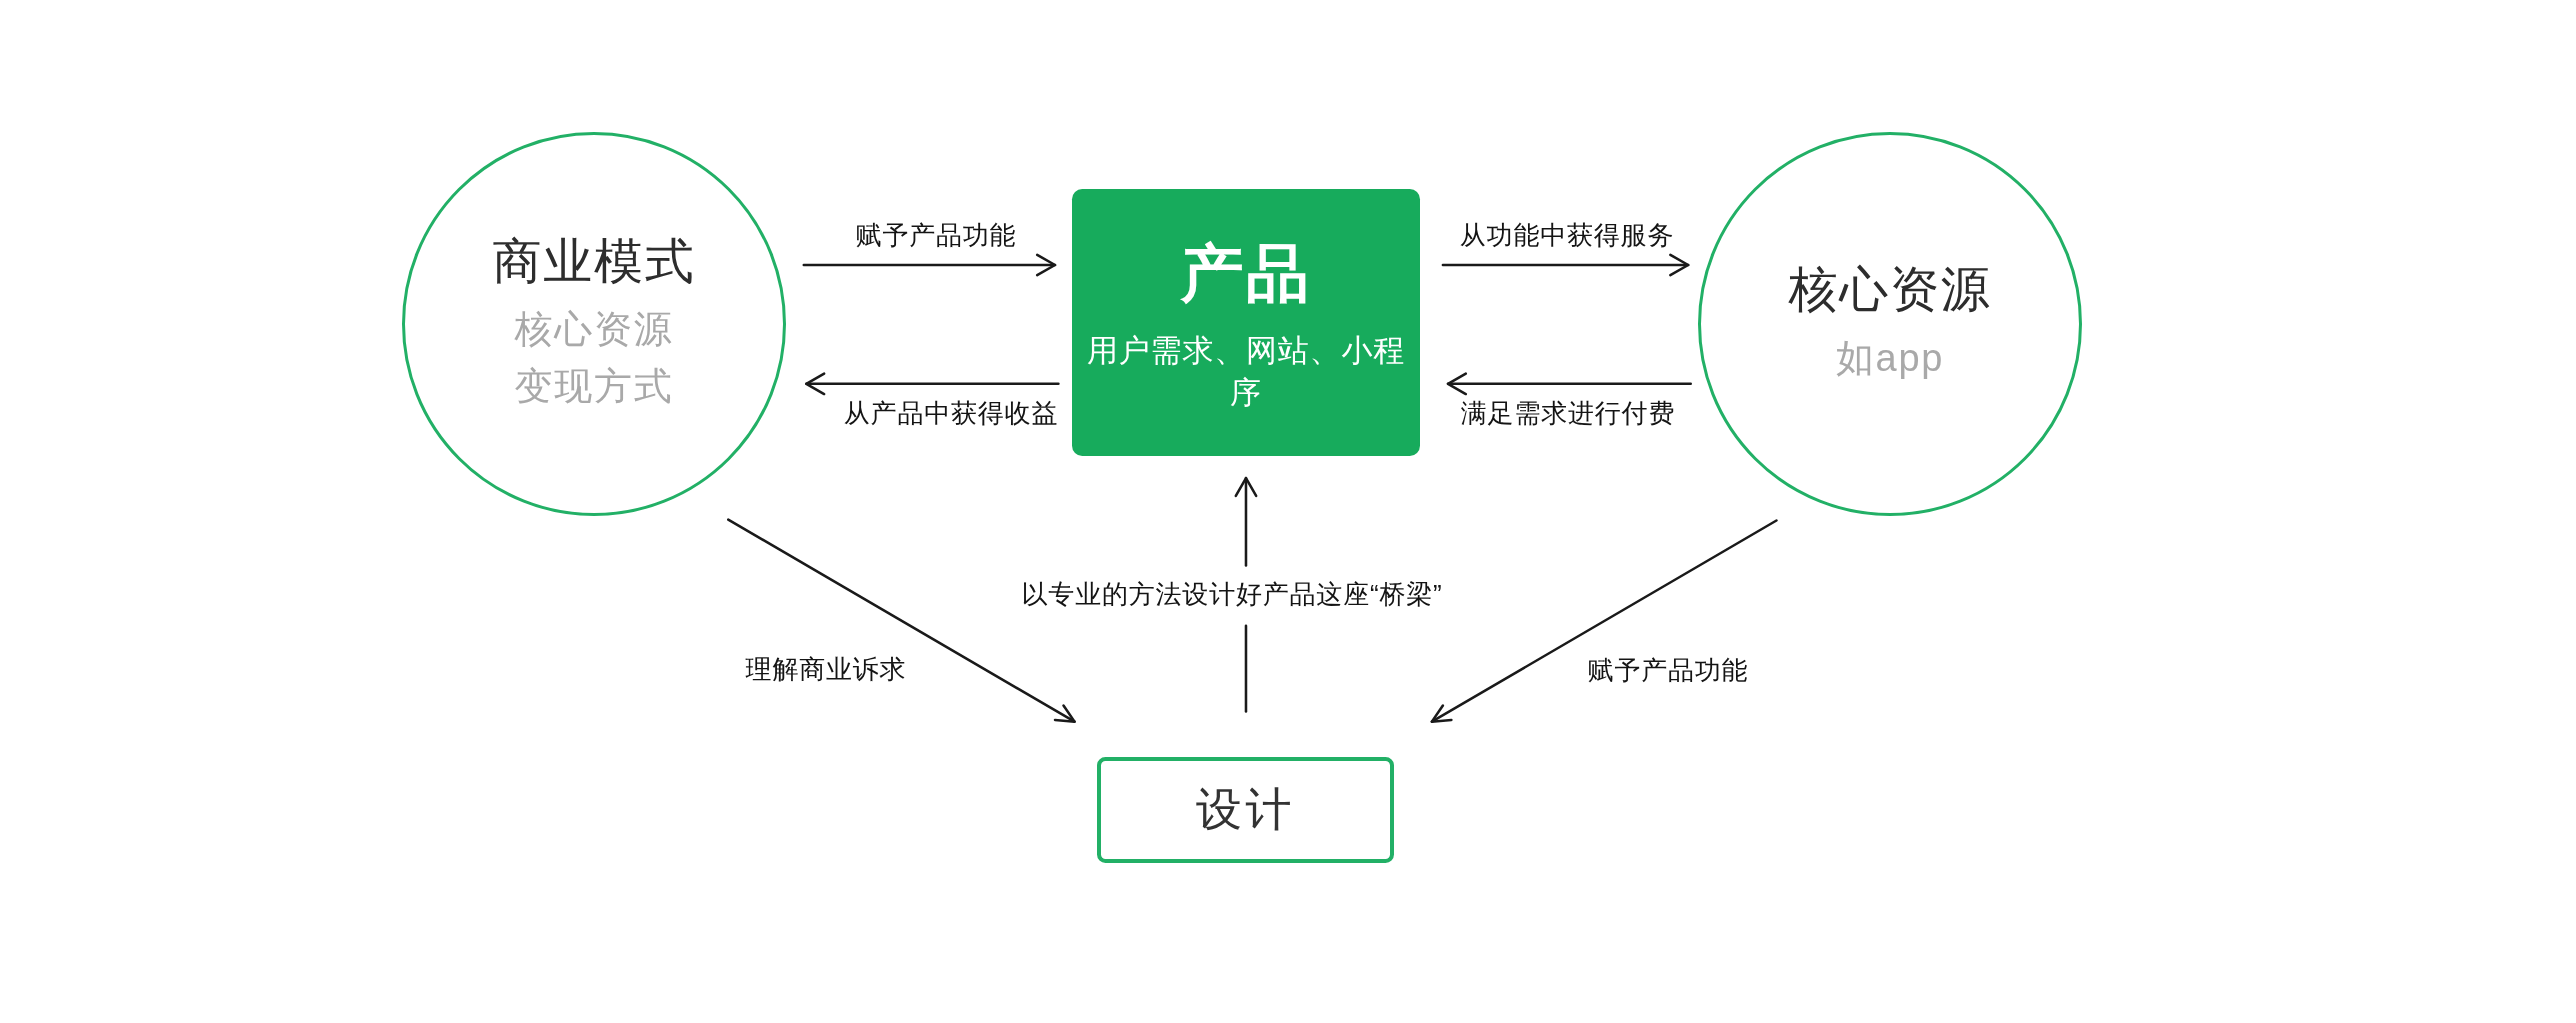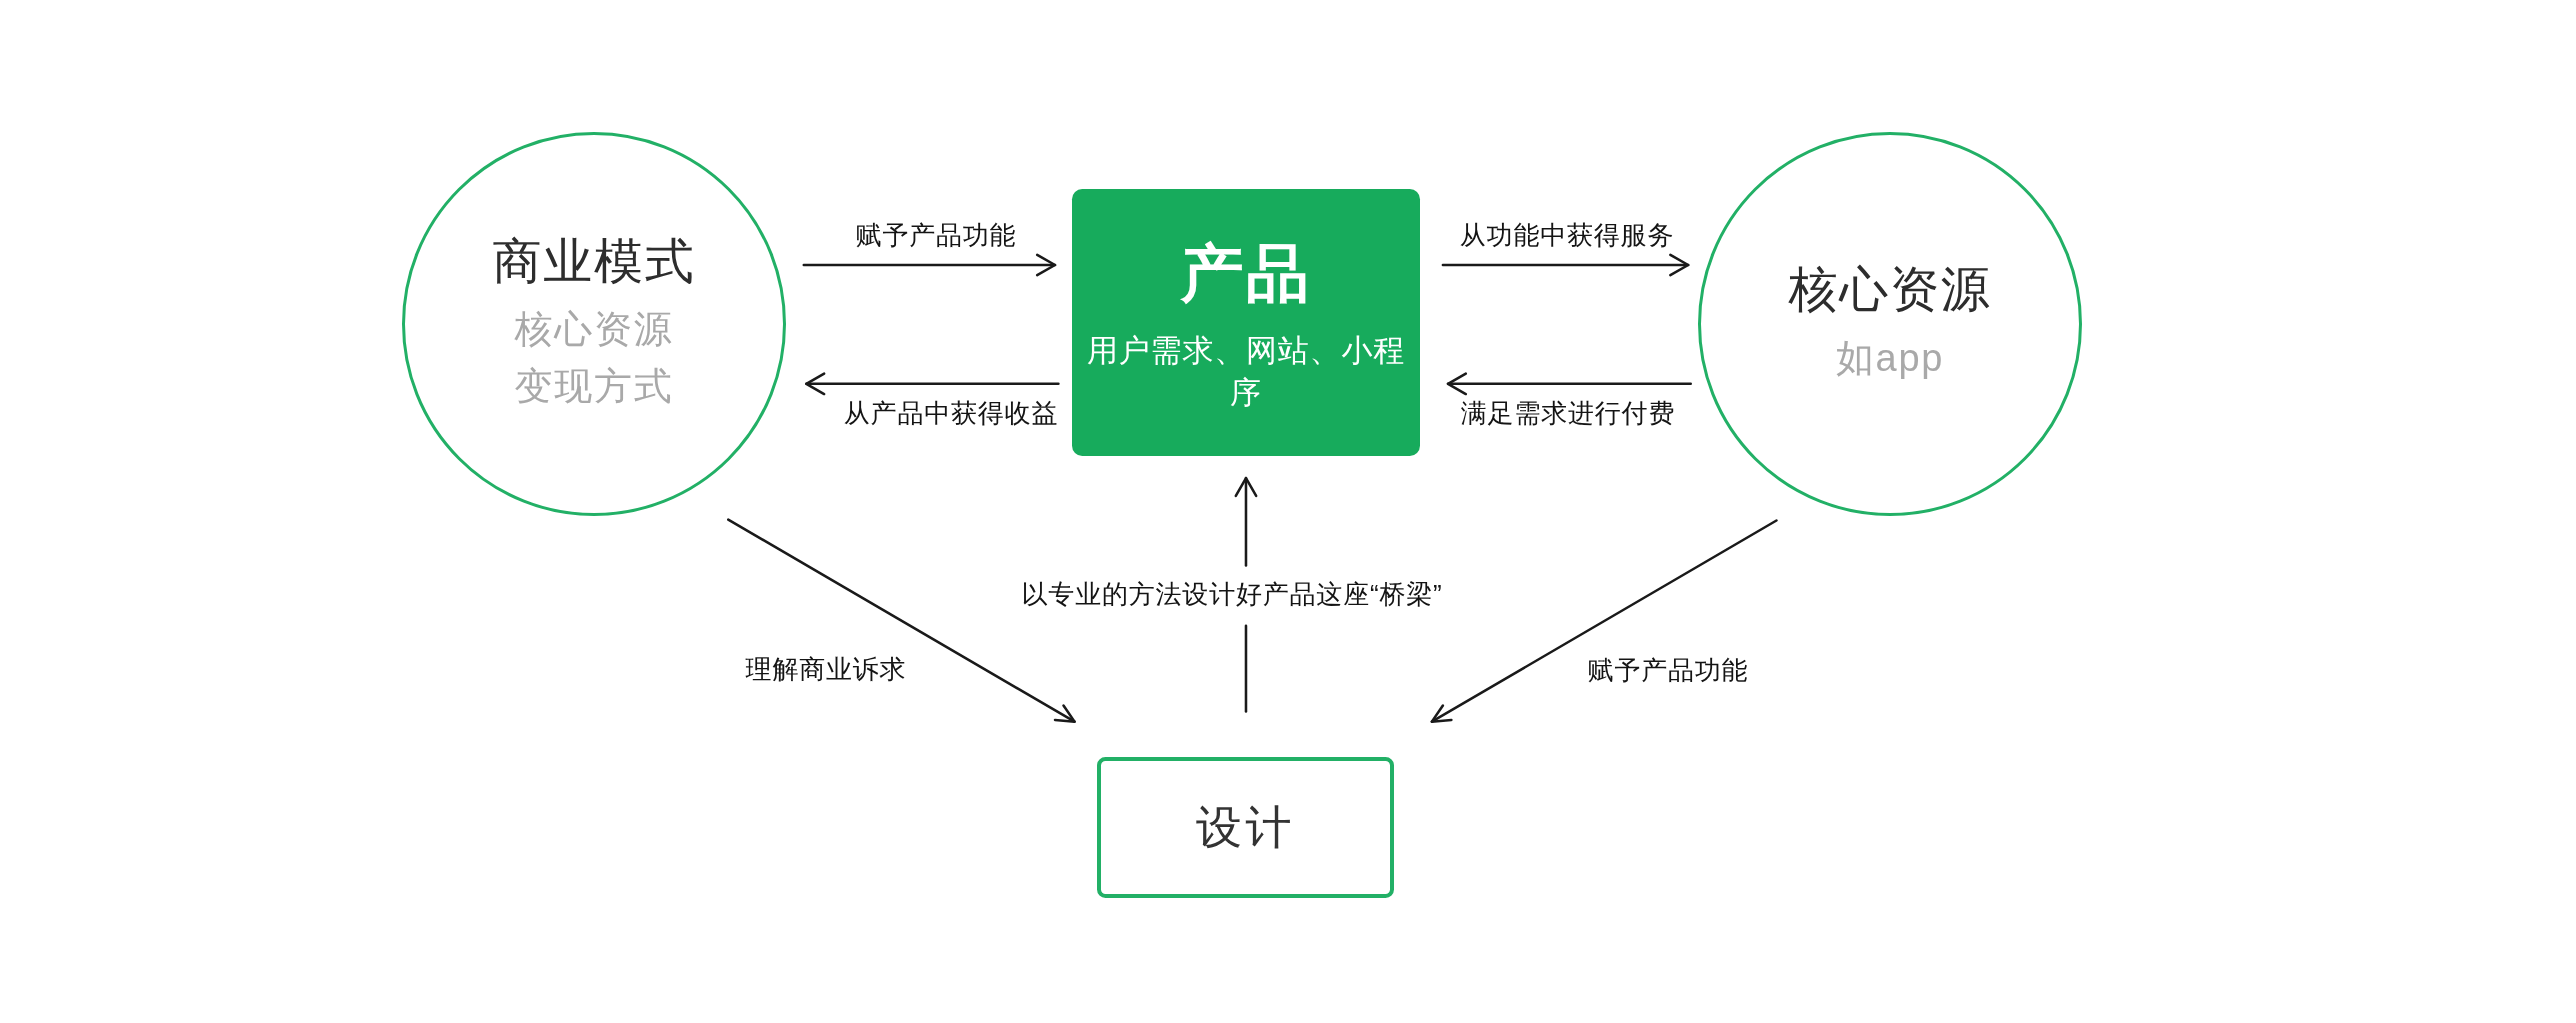--- a/index.html
+++ b/index.html
@@ -15,21 +15,21 @@
   }
   .node-title{font-size:49px;font-weight:500;color:#2d2d2d;letter-spacing:1.7px;line-height:1.15;}
   .node-sub{font-size:38px;font-weight:400;color:#a9a9a9;letter-spacing:1.7px;line-height:1.5;}
   .circle-node .node-title{margin-bottom:12px;}
   .product-node{
     left:1072px;top:189px;width:348px;height:267px;background:#17ab5c;border-radius:10.2px;
   }
   .product-title{font-size:63px;font-weight:700;color:#ffffff;letter-spacing:2.5px;}
   .product-sub{font-size:31px;font-weight:400;color:#ffffff;margin-top:13.6px;letter-spacing:0.8px;}
   .design-node{
-    left:1097px;top:757px;width:297px;height:141px;background:#ffffff;
+    left:1097px;top:757px;width:297px;height:106px;background:#ffffff;
     border:4.2px solid #22b066;border-radius:8.5px;
   }
   .design-title{font-size:46px;font-weight:400;color:#333333;letter-spacing:3.4px;}
   .edge-label{
     position:absolute;transform:translate(-50%,-50%);white-space:nowrap;
     font-size:26px;color:#141414;letter-spacing:0.8px;
   }
 </style>
 </head>
 <body>

